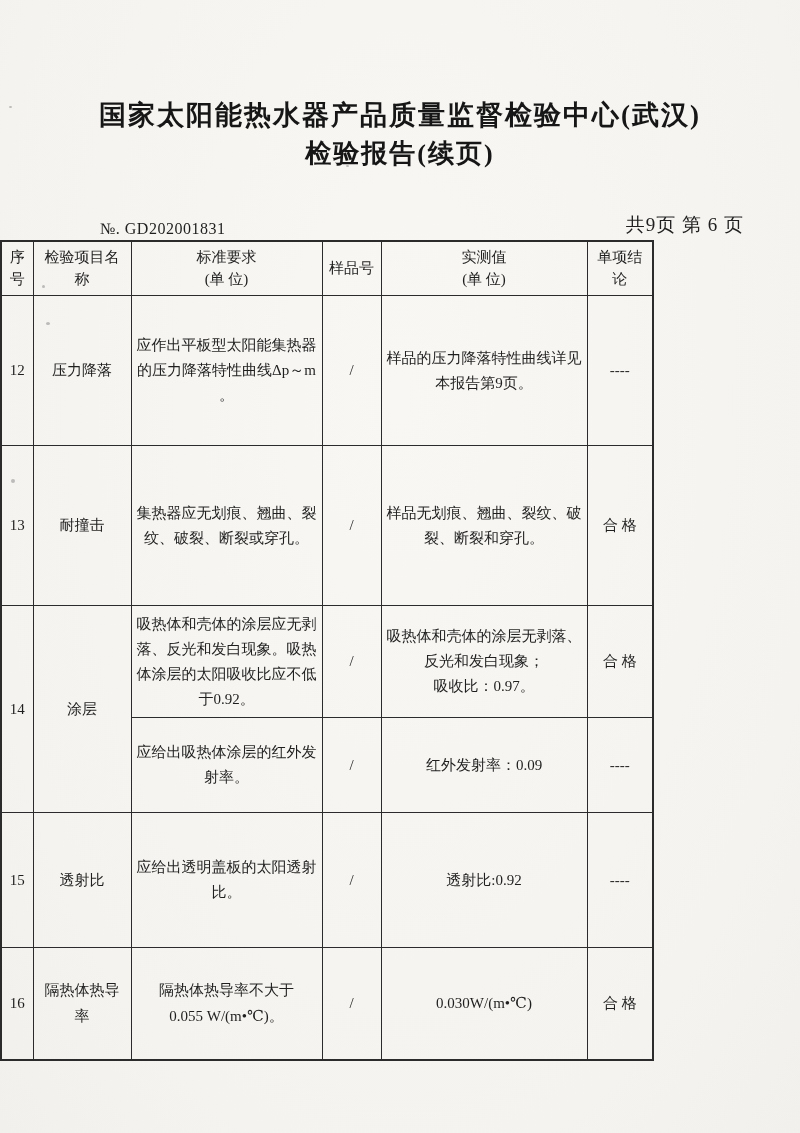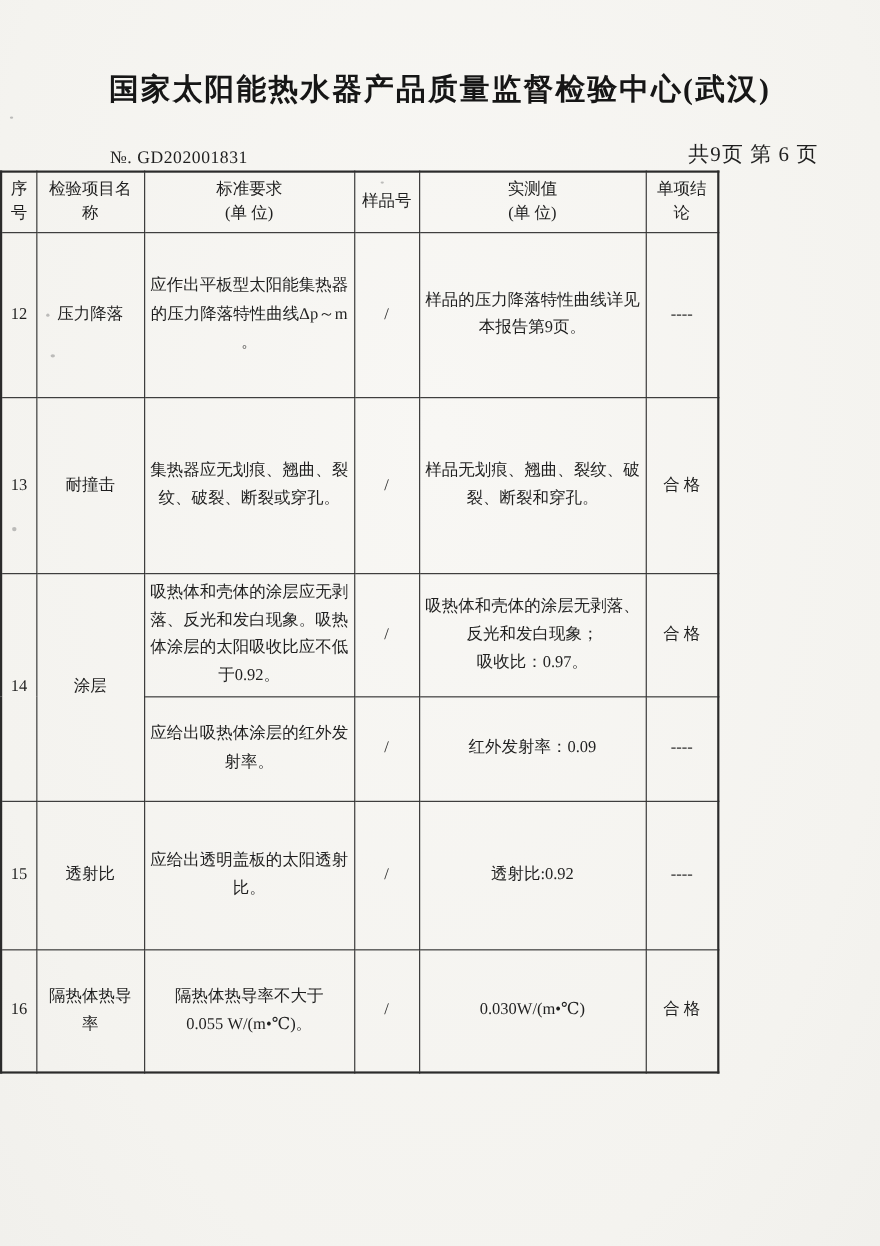--- a/index.html
+++ b/index.html
@@ -18,32 +18,33 @@
   .titles {
     padding-top: 64px;
     text-align: center;
   }
   .title-main {
     font-size: 27px;
     font-weight: bold;
     letter-spacing: 2px;
     line-height: 1.3;
     color: #161616;
+    margin-top: 34px;
   }
   .title-sub {
     font-size: 26px;
     font-weight: bold;
     letter-spacing: 2px;
     line-height: 1.3;
     margin-top: 4px;
     color: #161616;
   }
   .meta-row {
     width: 652px;
-    margin: 28px 0 2px 92px;
+    margin: 41px 0 2px 92px;
     display: flex;
     justify-content: space-between;
     align-items: flex-end;
     text-align: center;
   }
   .report-no {
     font-size: 16px;
     letter-spacing: 0.5px;
     padding-left: 8px;
   }
@@ -90,20 +91,21 @@
 <body>
 
 <div class="speck" style="left:9px; top:106px; width:3px; height:2px;"></div>
 <div class="speck" style="left:42px; top:285px; width:3px; height:3px;"></div>
 <div class="speck" style="left:46px; top:322px; width:4px; height:3px;"></div>
 <div class="speck" style="left:11px; top:479px; width:4px; height:4px;"></div>
 <div class="speck" style="left:346px; top:165px; width:3px; height:2px;"></div>
 
 <div class="titles">
   <div class="title-main">国家太阳能热水器产品质量监督检验中心(武汉)</div>
+  <div class="title-sub">检验报告(续页)</div>
 </div>
 
 <div class="meta-row">
   <span class="report-no">№. GD202001831</span>
   <span class="page-info">共9页 第 6 页</span>
 </div>
 
 <table class="report">
   <colgroup>
     <col style="width:32px">

